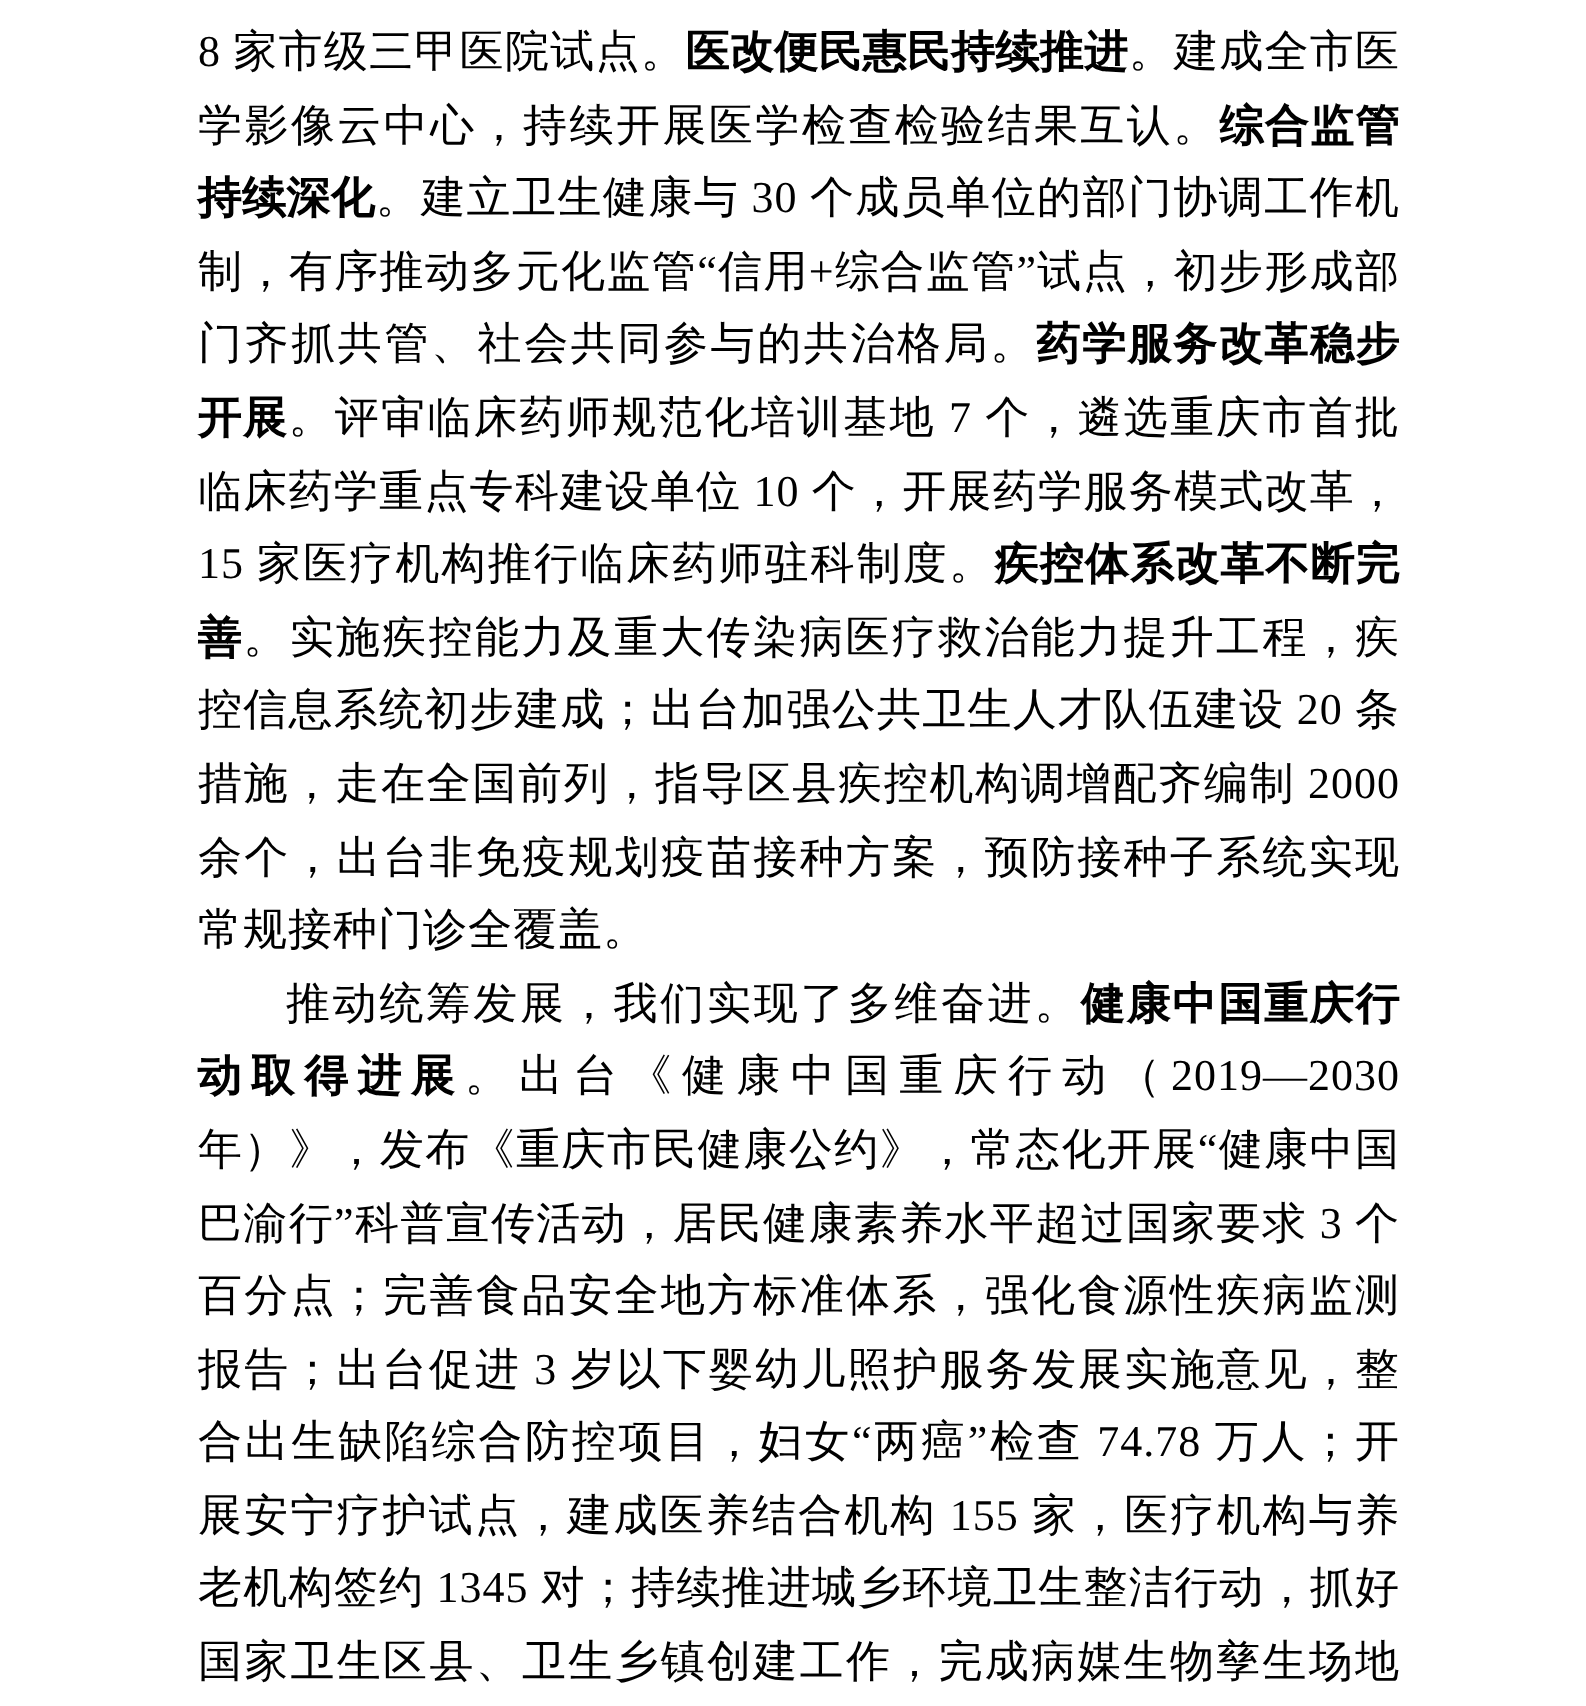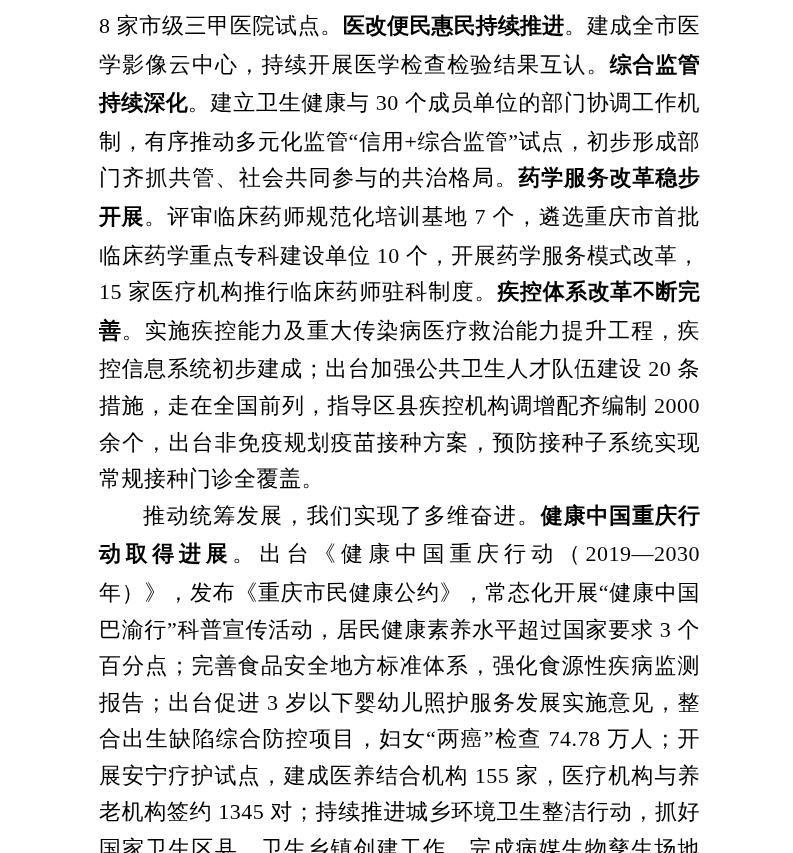--- a/index.html
+++ b/index.html
@@ -32,21 +32,21 @@
     margin: 0;
     padding: 0;
   }
   .para.indented {
     text-indent: 2em;
   }
   .run {
     
   }
   .run-bold {
-    font-family: Liberation Mono, monospace;
+    font-family: Liberation Serif, serif;
     font-weight: bold;
     letter-spacing: 0px;
   }
 </style>
 </head>
 <body>
 
 <div class="page">
   <div class="document-body">
       <p class="para"><span class="run">8 家市级三甲医院试点。</span><span class="run run-bold">医改便民惠民持续推进</span><span class="run">。建成全市医学影像云中心，持续开展医学检查检验结果互认。</span><span class="run run-bold">综合监管持续深化</span><span class="run">。建立卫生健康与 30 个成员单位的部门协调工作机制，有序推动多元化监管“信用+综合监管”试点，初步形成部门齐抓共管、社会共同参与的共治格局。</span><span class="run run-bold">药学服务改革稳步开展</span><span class="run">。评审临床药师规范化培训基地 7 个，遴选重庆市首批临床药学重点专科建设单位 10 个，开展药学服务模式改革，15 家医疗机构推行临床药师驻科制度。</span><span class="run run-bold">疾控体系改革不断完善</span><span class="run">。实施疾控能力及重大传染病医疗救治能力提升工程，疾控信息系统初步建成；出台加强公共卫生人才队伍建设 20 条措施，走在全国前列，指导区县疾控机构调增配齐编制 2000 余个，出台非免疫规划疫苗接种方案，预防接种子系统实现常规接种门诊全覆盖。</span></p>

